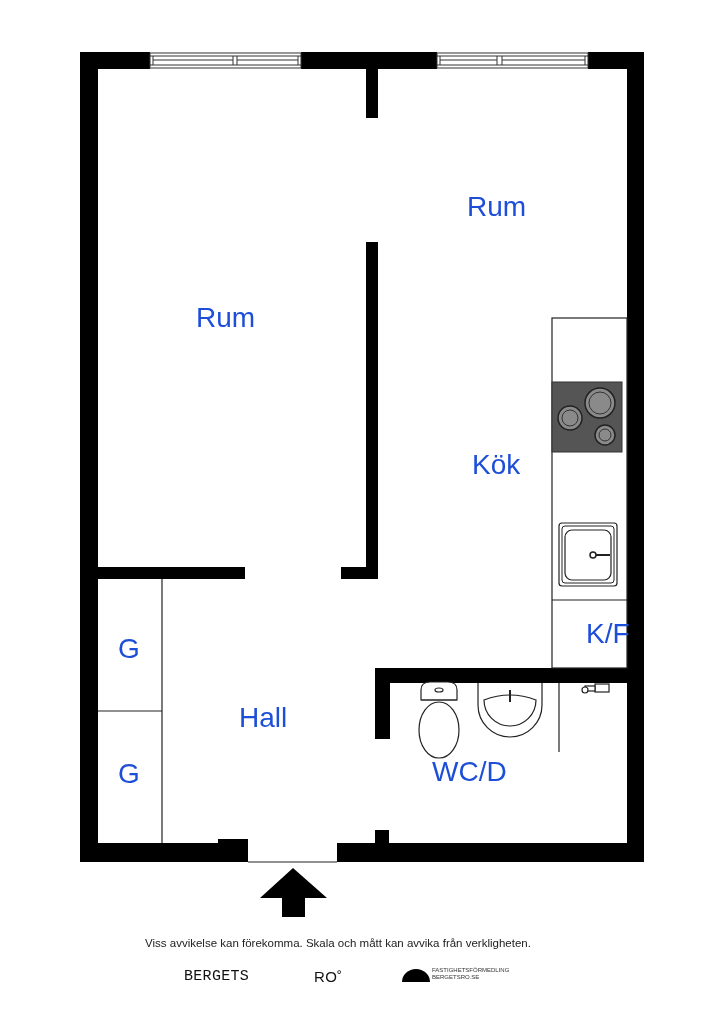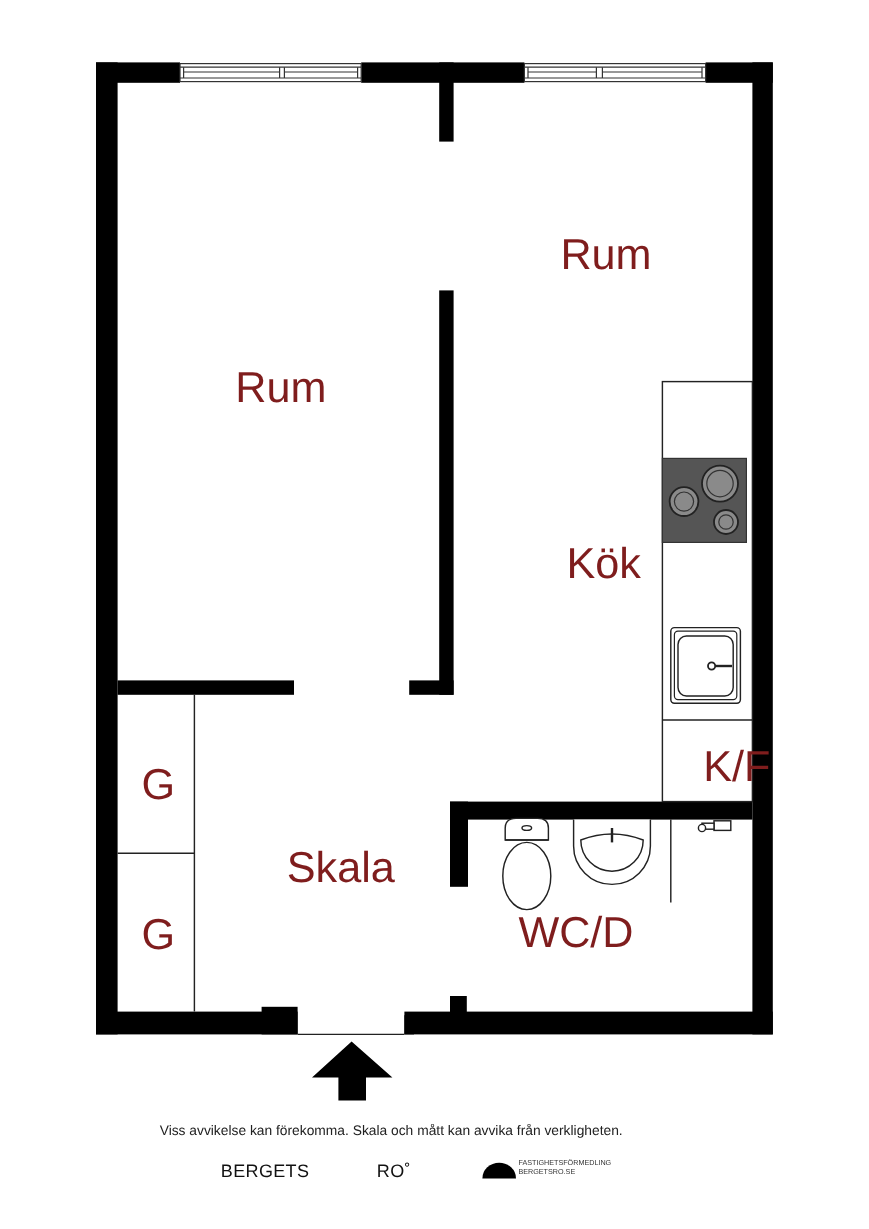--- a/index.html
+++ b/index.html
@@ -1,19 +1,19 @@
 <!DOCTYPE html>
 <html><head>
   <meta charset="utf-8">
   <style>
     html, body { margin:0; padding:0; background:#ffffff; }
     body { width:724px; height:1024px; position:relative; overflow:hidden; font-family:"Liberation Sans", sans-serif; }
     .plan { position:absolute; left:0; top:0; width:724px; height:1024px; }
-    .label { position:absolute; font-family:"Liberation Sans", sans-serif; color:#7f1d1d; font-size:36px; }
-    .disclaimer { position:absolute; left:0; width:652px; top:937px; text-align:center; font-size:11.5px; color:#222; }
+    .label { position:absolute; font-family:"Liberation Sans", sans-serif; color:#1d4ed8; font-size:28px; }
+    .disclaimer { position:absolute; left:0; width:652px; top:937px; text-align:center; font-size:11.5px; color:#222;padding-left:12px; }
     .logo-text { position:absolute; font-size:15px; color:#111; letter-spacing:0.3px; }
     .agency-small { position:absolute; font-size:6px; line-height:7px; color:#333; }
   </style>
 </head>
 <body>
 
 <svg class="plan" width="724" height="1024" viewBox="0 0 724 1024" xmlns="http://www.w3.org/2000/svg">
 
   <g fill="#000">
 
@@ -120,24 +120,24 @@
 
   <path d="M293,868 L327,898 L305,898 L305,917 L282,917 L282,898 L260,898 Z" fill="#000"></path>
 
   <path d="M402,982 A14,13 0 0 1 430,982 Z" fill="#000"></path>
 </svg>
 
 <div class="label" style="left:196px; top:302px;">Rum</div>
 <div class="label" style="left:467px; top:191px;">Rum</div>
 <div class="label" style="left:435px; top:449px;margin-left:37px;">Kök</div>
 <div class="label" style="left:586px; top:618px;">K/F</div>
-<div class="label" style="left:239px; top:702px;">Skala</div>
+<div class="label" style="left:239px; top:702px;">Hall</div>
 <div class="label" style="left:432px; top:756px;">WC/D</div>
 <div class="label" style="left:118px; top:633px;">G</div>
 <div class="label" style="left:118px; top:758px;">G</div>
 
 <div class="disclaimer">Viss avvikelse kan förekomma. Skala och mått kan avvika från verkligheten.</div>
-<div class="logo-text" style="left:184px; top:968px;">BERGETS</div>
+<div class="logo-text" style="left:184px; top:968px;font-family:Liberation Mono, monospace;">BERGETS</div>
 <div class="logo-text" style="left:314px; top:968px;">RO˚</div>
 <div class="agency-small" style="left:432px; top:967px;">
   <div>FASTIGHETSFÖRMEDLING</div>
   <div>BERGETSRO.SE</div>
 </div>
 
 </body></html>

